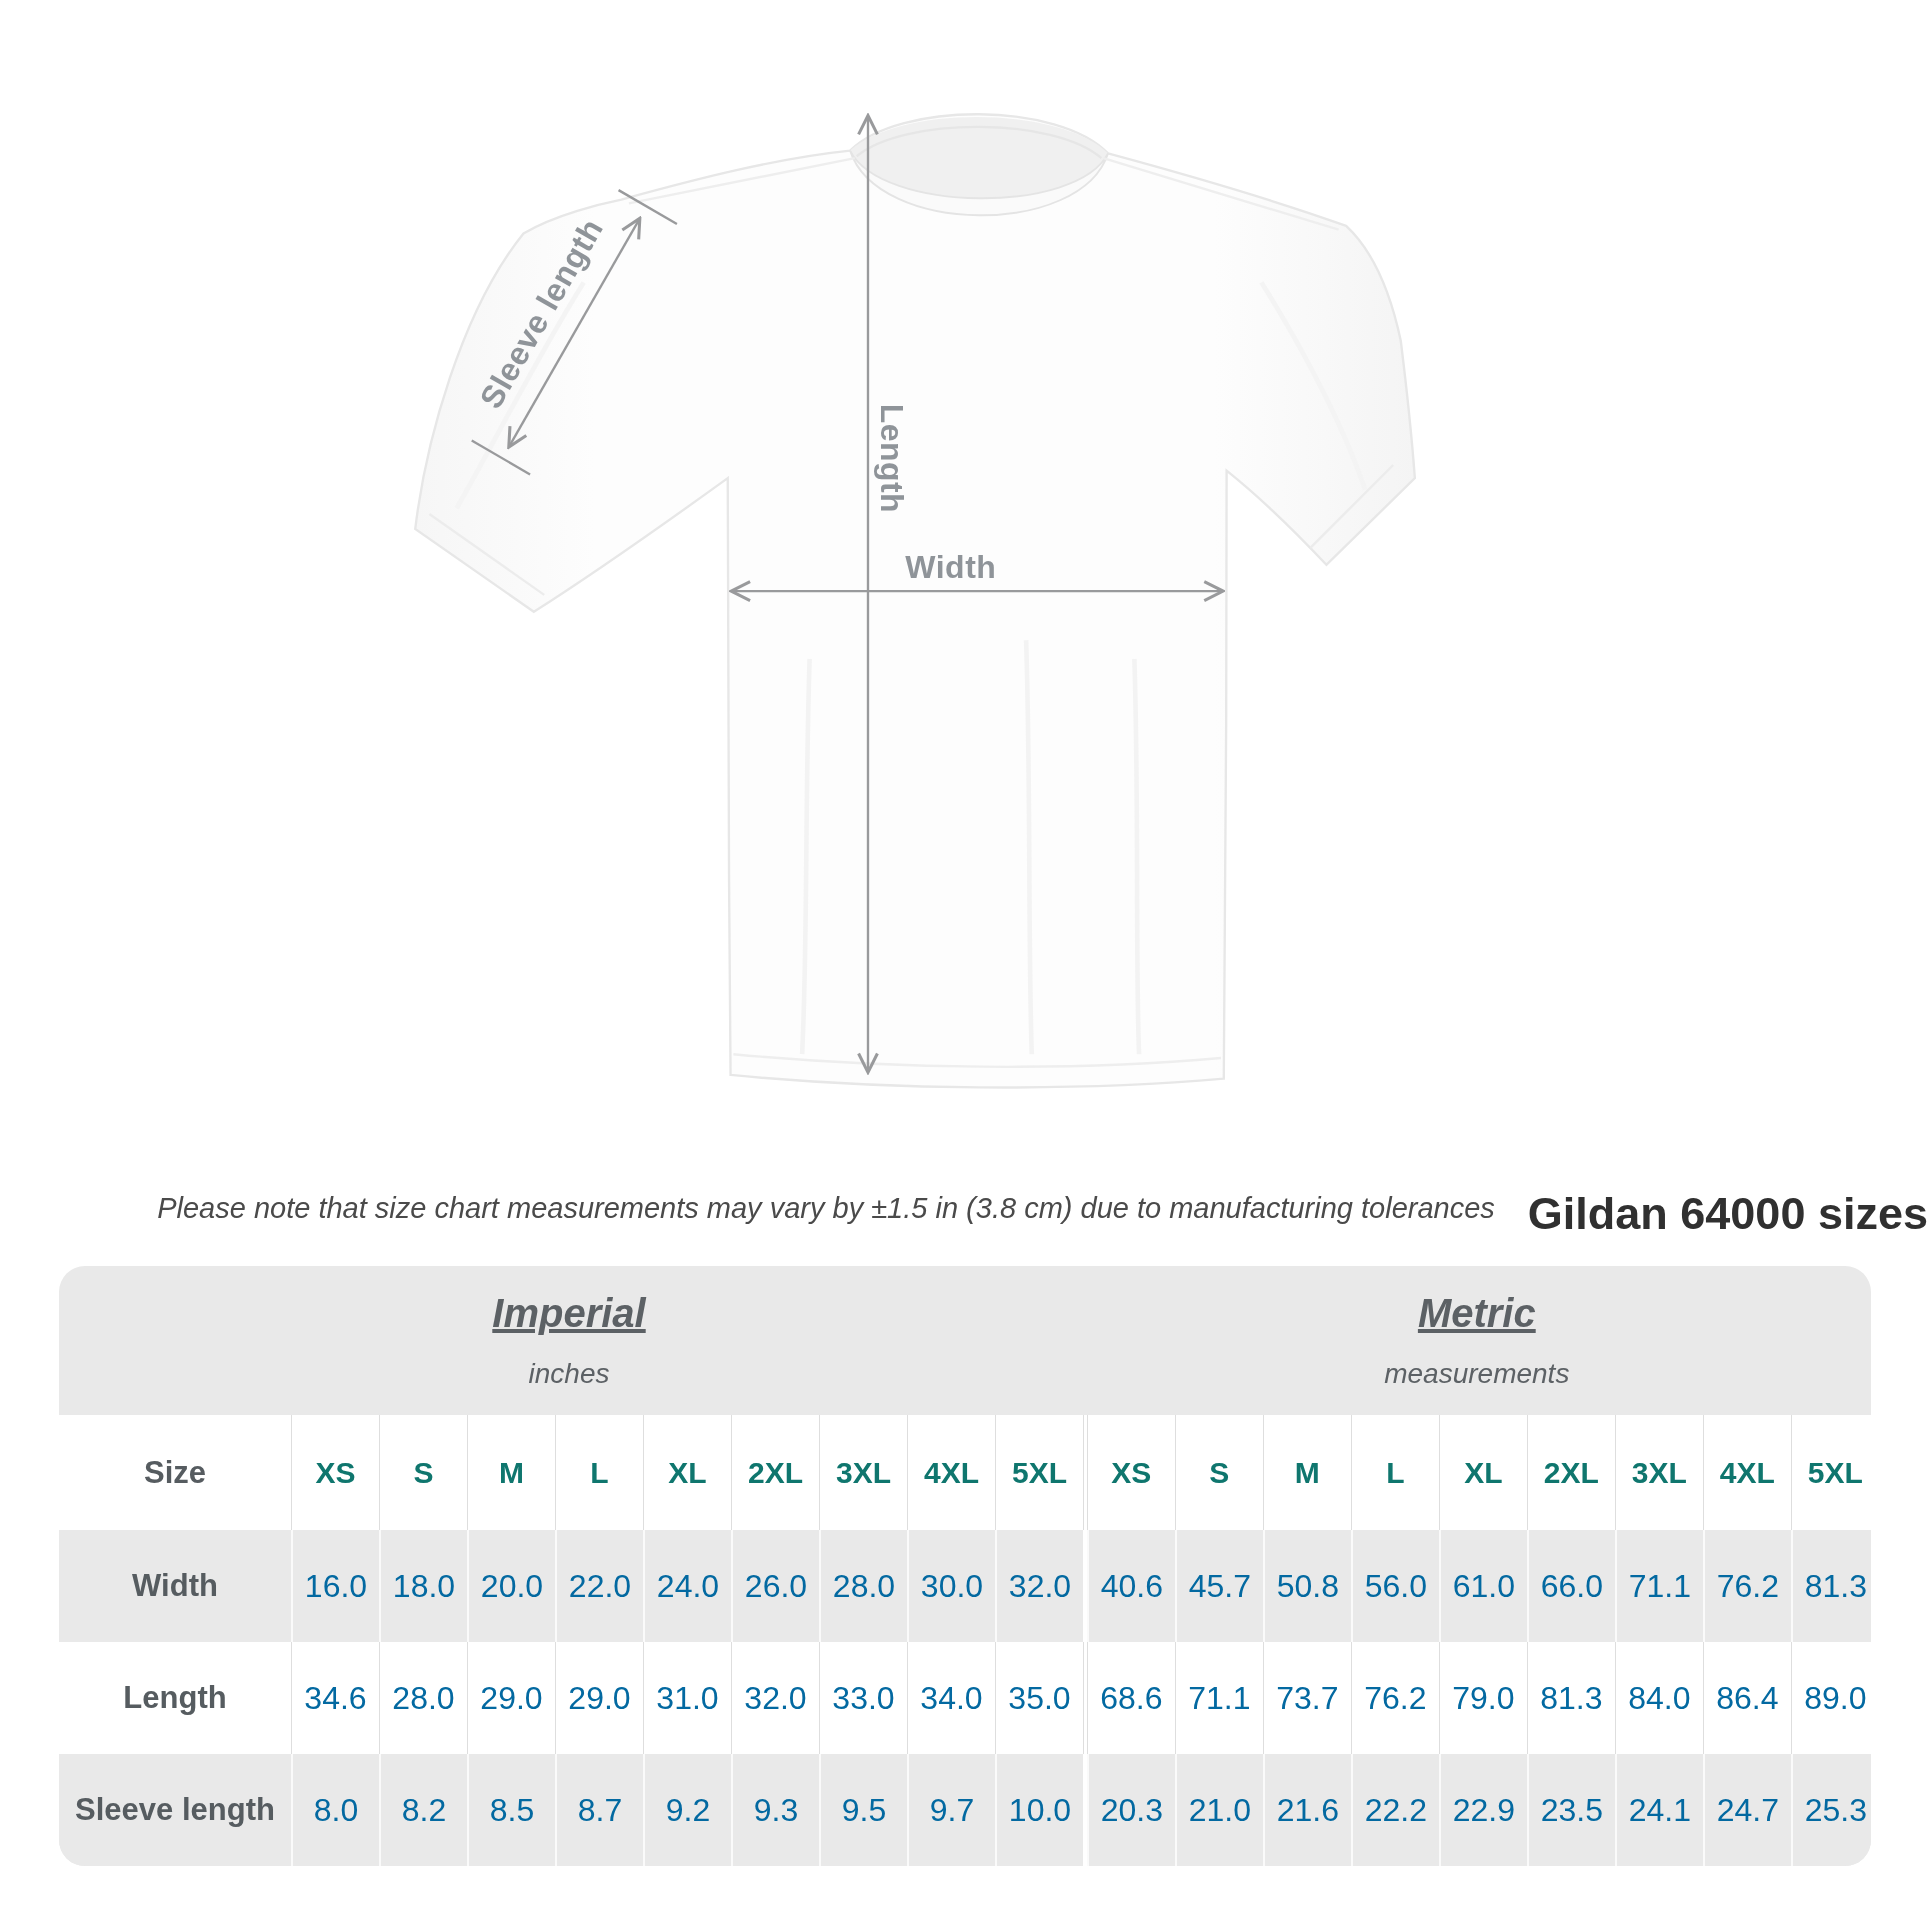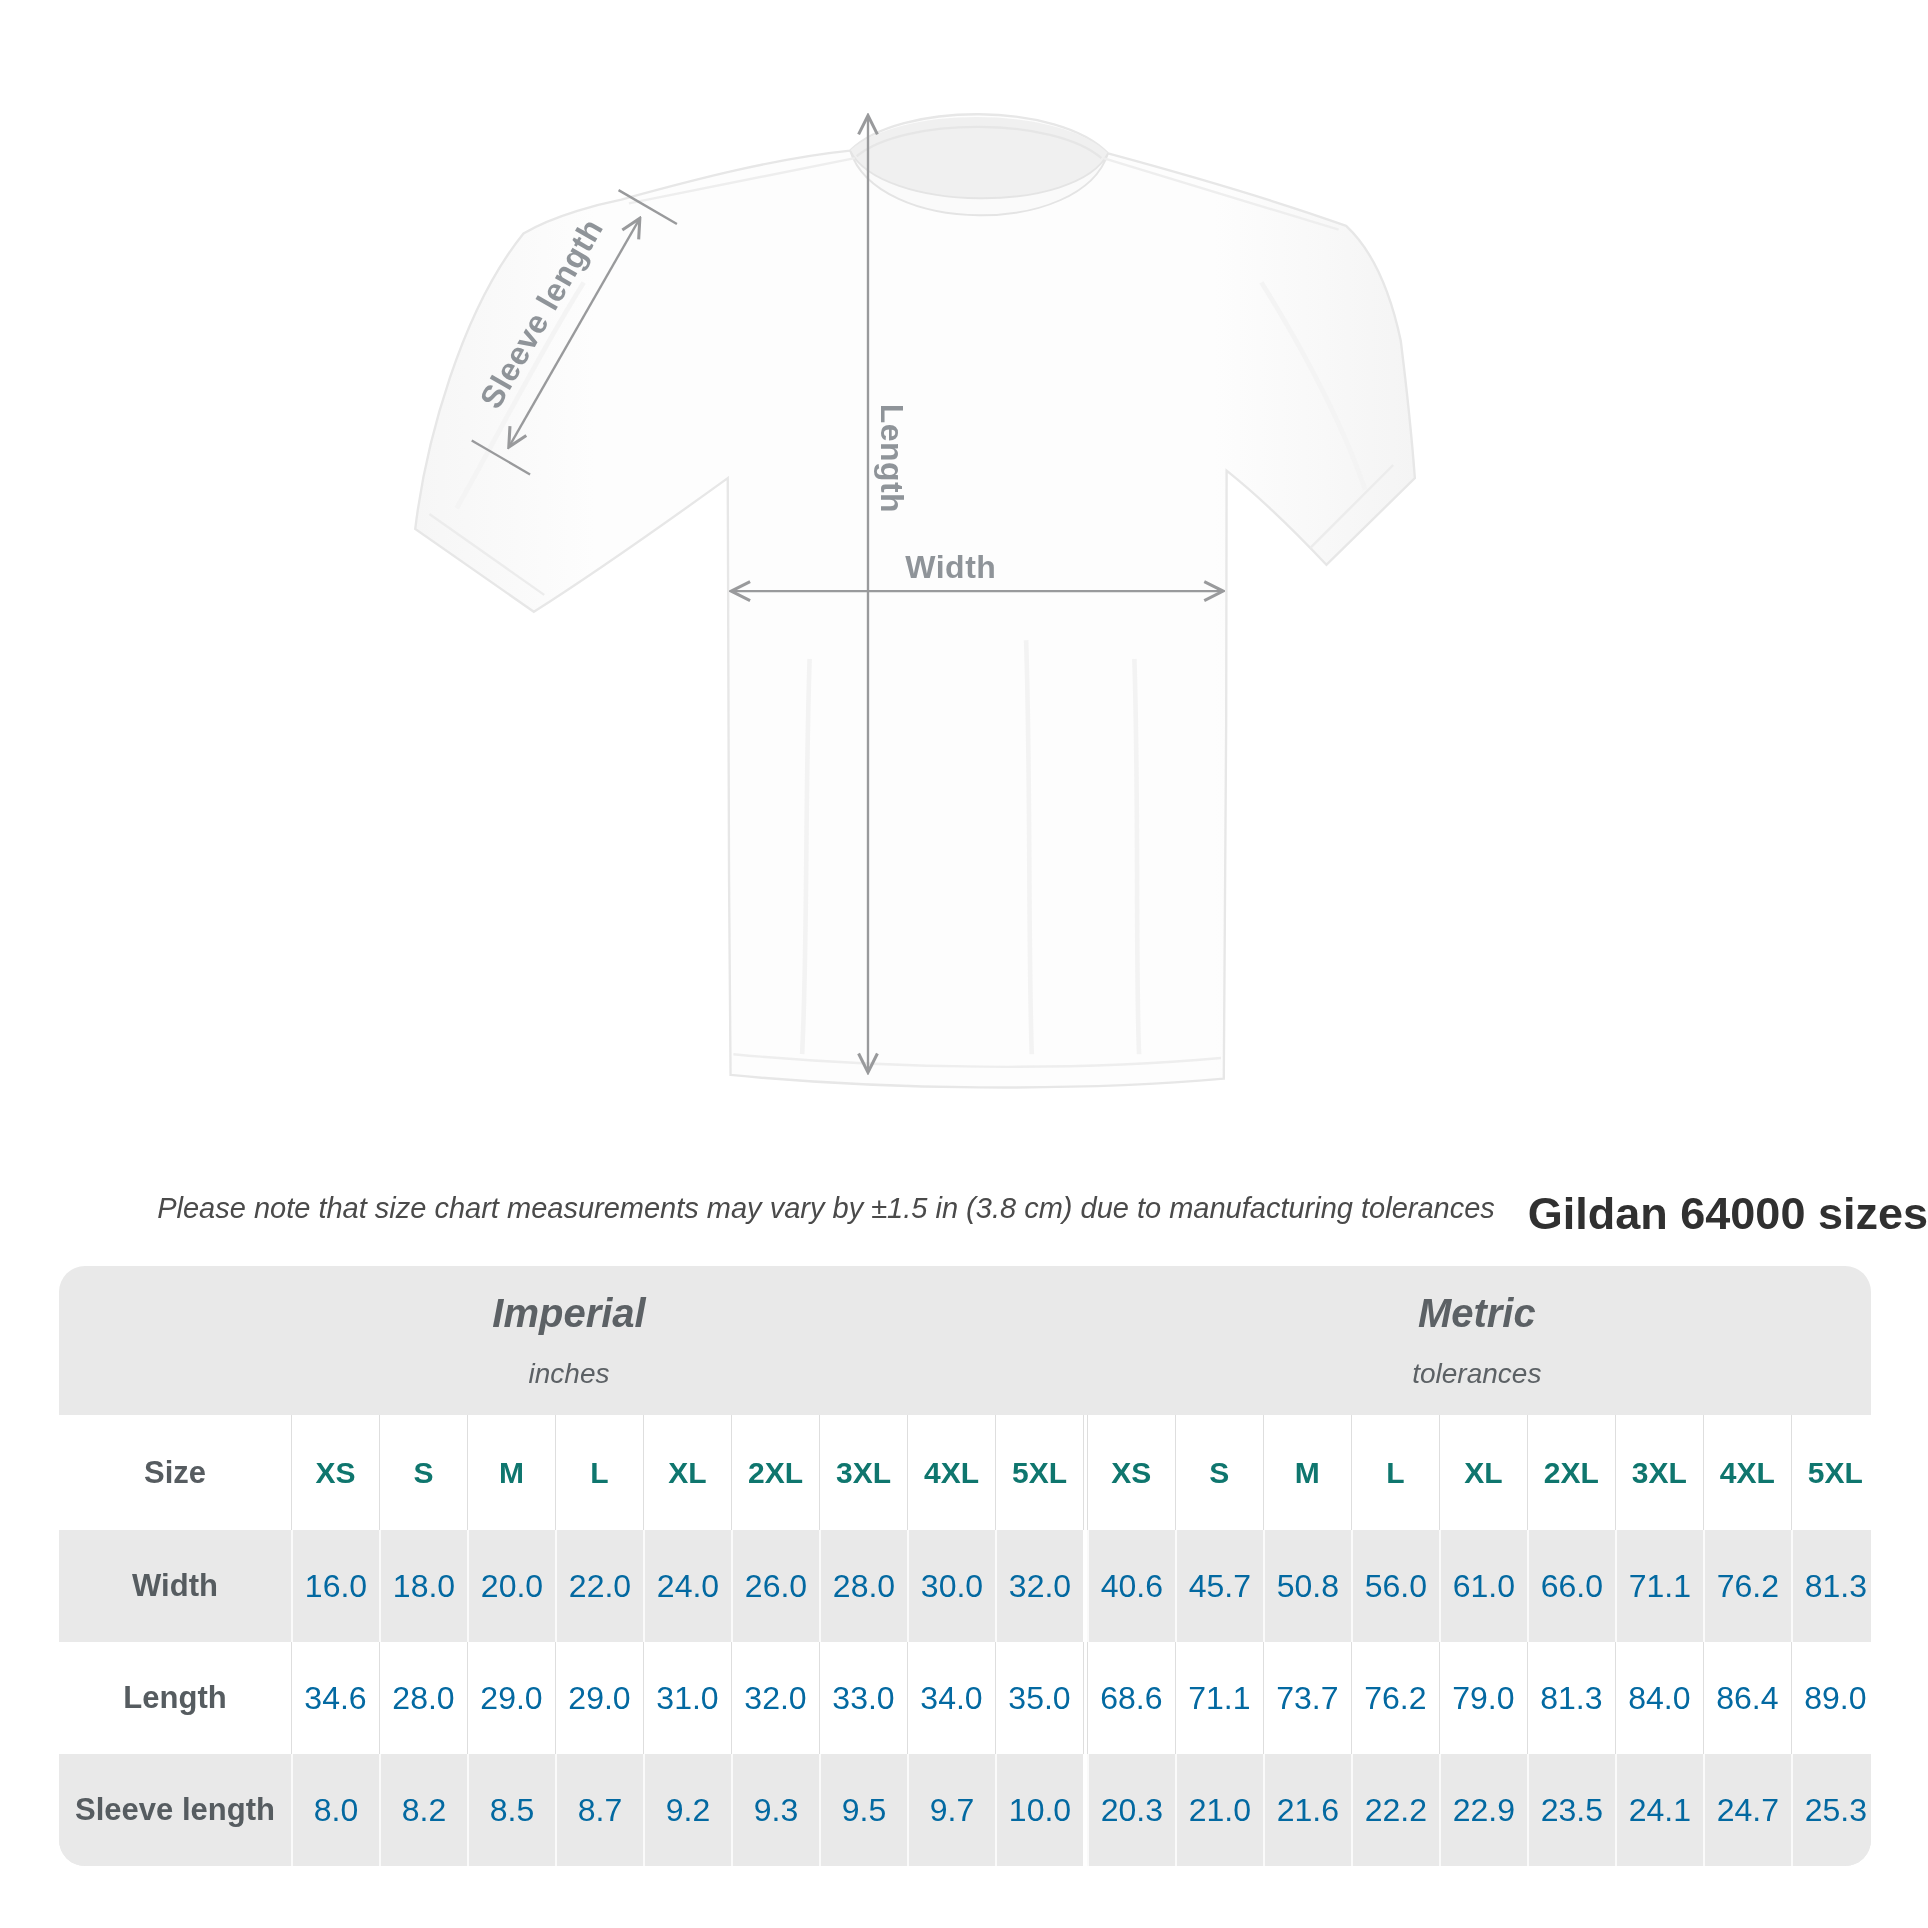--- a/index.html
+++ b/index.html
@@ -18,21 +18,21 @@
              font-size:29px;font-style:italic;color:#4a4a4a;}
 
   
   .size-table{position:absolute;left:59px;top:1266px;width:1812px;height:600px;
               background:#e9e9e9;border-radius:26px;overflow:hidden;}
   .thead{display:flex;height:149px;}
   .thead .half{display:flex;flex-direction:column;align-items:center;justify-content:center;}
   .thead .half.imp{width:1020px;}
   .thead .half.spc{width:3.8px;}
   .thead .half.met{width:788px;}
-  .unit-title{font-size:40px;font-weight:bold;font-style:italic;color:#5c6165;line-height:1.1;}
+  .unit-title{font-size:40px;font-weight:bold;font-style:italic;color:#5c6165;line-height:1.1;text-decoration:underline;}
   .unit-sub{font-size:28px;font-style:italic;color:#5c6165;margin-top:23px;}
 
   .trow{display:grid;grid-template-columns:232px repeat(9,88px) 3.8px repeat(9,88px);
         height:112px;}
   .trow.size-row{height:115px;}
   .cell,.spacer{display:flex;align-items:center;justify-content:center;height:100%;
                 box-sizing:border-box;}
   .row-white .cell{background:#ffffff;border-left:1.9px solid #dedede;}
   .row-white .spacer{background:#ffffff;border-left:1.9px solid #dedede;}
   .row-white .cell.label{border-left:none;}
@@ -119,21 +119,21 @@
 
 <div class="size-table">
   <div class="thead">
     <div class="half imp">
       <div class="unit-title">Imperial</div>
       <div class="unit-sub">inches</div>
     </div>
     <div class="half spc"></div>
     <div class="half met">
       <div class="unit-title">Metric</div>
-      <div class="unit-sub">tolerances</div>
+      <div class="unit-sub">measurements</div>
     </div>
   </div>
   <div id="tbody">
       <div class="trow row-white size-row">
         <div class="cell label">Size</div>
         <div class="cell head">XS</div>
         <div class="cell head">S</div>
         <div class="cell head">M</div>
         <div class="cell head">L</div>
         <div class="cell head">XL</div>

